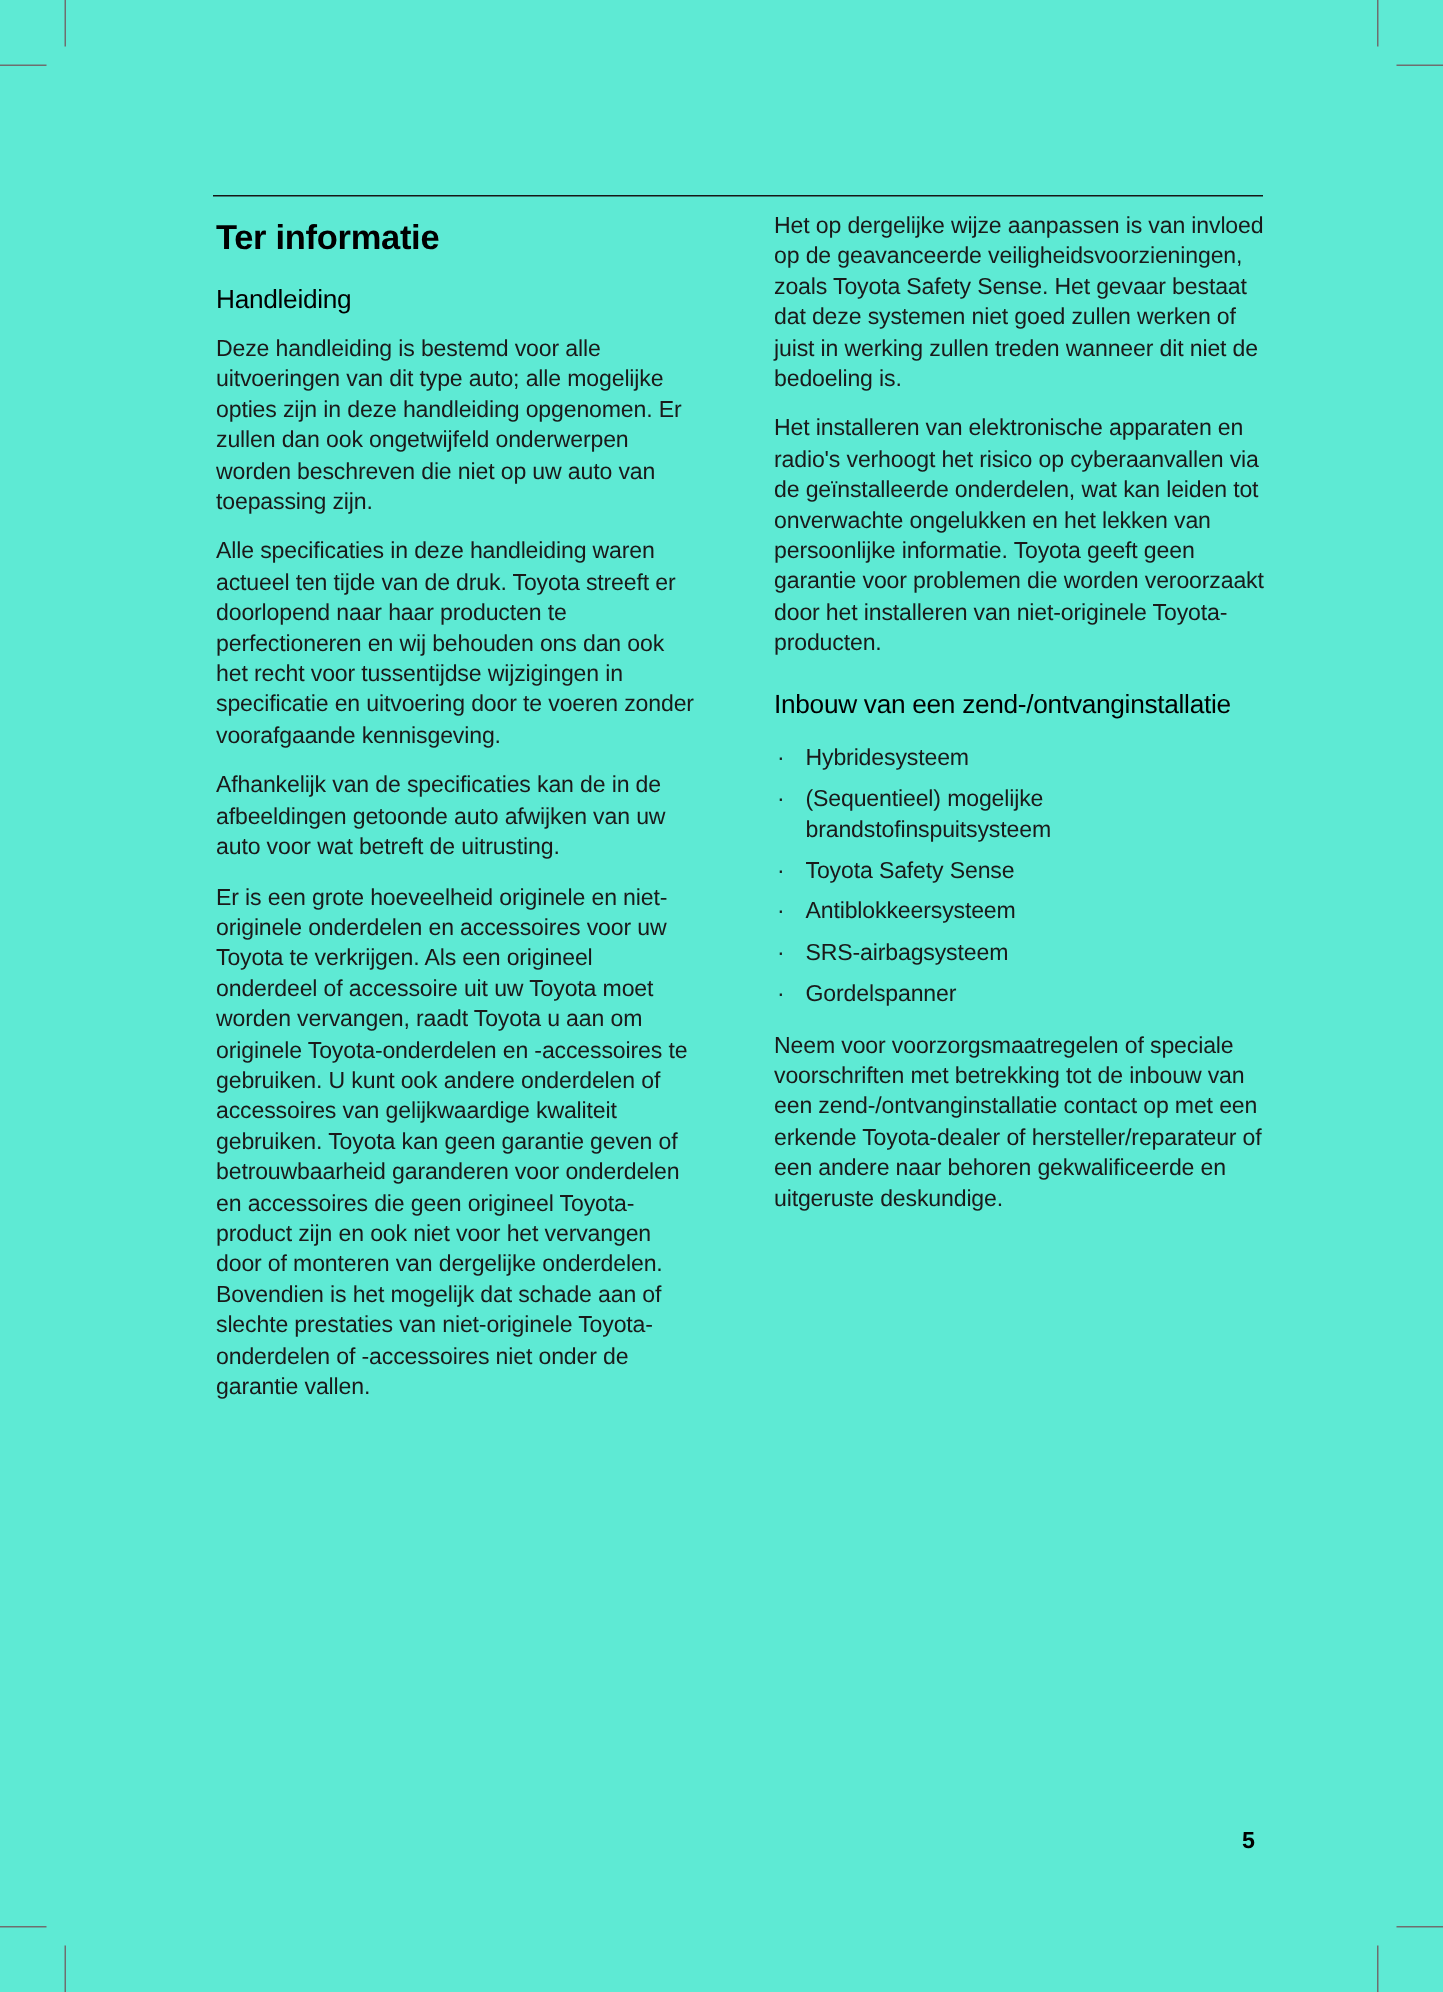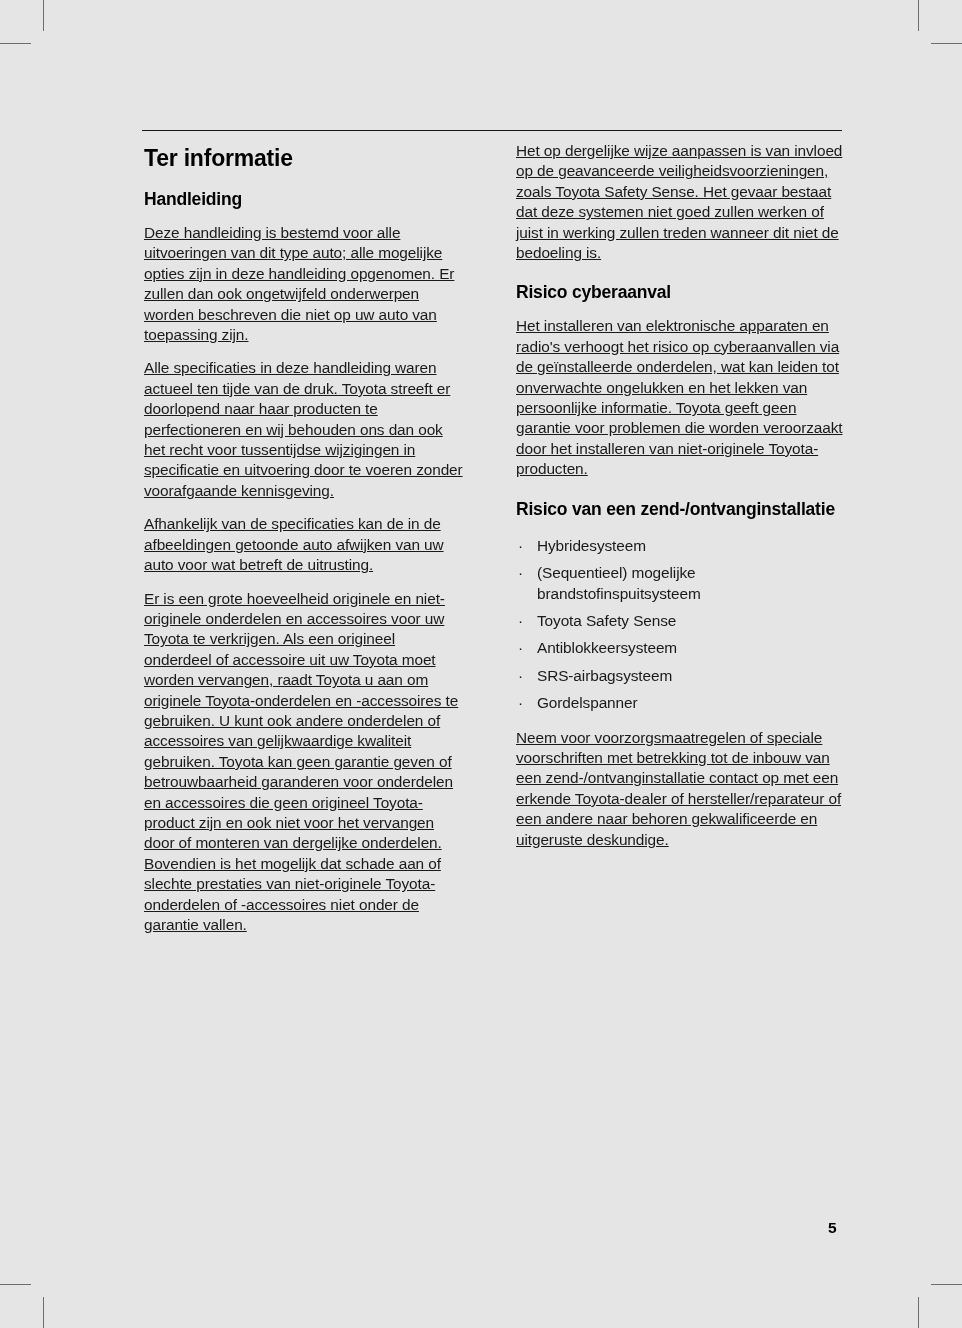--- a/index.html
+++ b/index.html
@@ -4,21 +4,21 @@
 <style>
   html, body {
     margin: 0;
     padding: 0;
     background: #ffffff;
   }
   .page {
     position: relative;
     width: 962px;
     height: 1328px;
-    background: #e5e5e5;
+    background: #5eead4;
     font-family: "Liberation Sans", sans-serif;
     color: #1a1a1a;
     overflow: hidden;
   }
   
   .crop {
     position: absolute;
     background: #6e6e6e;
   }
   .crop.v { width: 1px; height: 31px; }
@@ -54,28 +54,27 @@
     font-size: 23px;
     line-height: 30px;
     font-weight: bold;
     color: #000;
     margin: 0 0 14px 0;
     letter-spacing: -0.2px;
   }
   .sec-heading {
     font-size: 17.5px;
     line-height: 25px;
-    font-weight: bold;
+    font-weight: normal;
     color: #000;
     margin: 17px 0 11px 0;
     letter-spacing: -0.2px;
   }
   .col p {
     margin: 0 0 13px 0;
-    text-decoration: underline;
   }
   ul.bullet-list {
     list-style: none;
     margin: 14px 0 14px 0;
     padding: 0;
   }
   ul.bullet-list li {
     display: flex;
     margin: 0 0 7px 0;
   }
@@ -117,24 +116,23 @@
     <p>Deze handleiding is bestemd voor alle uitvoeringen van dit type auto; alle mogelijke opties zijn in deze handleiding opgenomen. Er zullen dan ook ongetwijfeld onderwerpen worden beschreven die niet op uw auto van toepassing zijn.</p>
     <p>Alle specificaties in deze handleiding waren actueel ten tijde van de druk. Toyota streeft er doorlopend naar haar producten te perfectioneren en wij behouden ons dan ook het recht voor tussentijdse wijzigingen in specificatie en uitvoering door te voeren zonder voorafgaande kennisgeving.</p>
     <p>Afhankelijk van de specificaties kan de in de afbeeldingen getoonde auto afwijken van uw auto voor wat betreft de uitrusting.</p>
 
     <p>Er is een grote hoeveelheid originele en niet-originele onderdelen en accessoires voor uw Toyota te verkrijgen. Als een origineel onderdeel of accessoire uit uw Toyota moet worden vervangen, raadt Toyota u aan om originele Toyota-onderdelen en -accessoires te gebruiken. U kunt ook andere onderdelen of accessoires van gelijkwaardige kwaliteit gebruiken. Toyota kan geen garantie geven of betrouwbaarheid garanderen voor onderdelen en accessoires die geen origineel Toyota-product zijn en ook niet voor het vervangen door of monteren van dergelijke onderdelen. Bovendien is het mogelijk dat schade aan of slechte prestaties van niet-originele Toyota-onderdelen of -accessoires niet onder de garantie vallen.</p>
   </div>
 
   <div class="col col-right">
     <p>Het op dergelijke wijze aanpassen is van invloed op de geavanceerde veiligheidsvoorzieningen, zoals Toyota Safety Sense. Het gevaar bestaat dat deze systemen niet goed zullen werken of juist in werking zullen treden wanneer dit niet de bedoeling is.</p>
 
-    <h2 class="sec-heading">Risico cyberaanval</h2>
     <p>Het installeren van elektronische apparaten en radio's verhoogt het risico op cyberaanvallen via de geïnstalleerde onderdelen, wat kan leiden tot onverwachte ongelukken en het lekken van persoonlijke informatie. Toyota geeft geen garantie voor problemen die worden veroorzaakt door het installeren van niet-originele Toyota-producten.</p>
 
-    <h2 class="sec-heading">Risico van een zend-/ontvanginstallatie</h2>
+    <h2 class="sec-heading">Inbouw van een zend-/ontvanginstallatie</h2>
 
     <ul class="bullet-list">
       <li>
         <span class="dot">·</span>
         <span>Hybridesysteem</span>
       </li>
       <li>
         <span class="dot">·</span>
         <span>(Sequentieel) mogelijke brandstofinspuitsysteem</span>
       </li>

